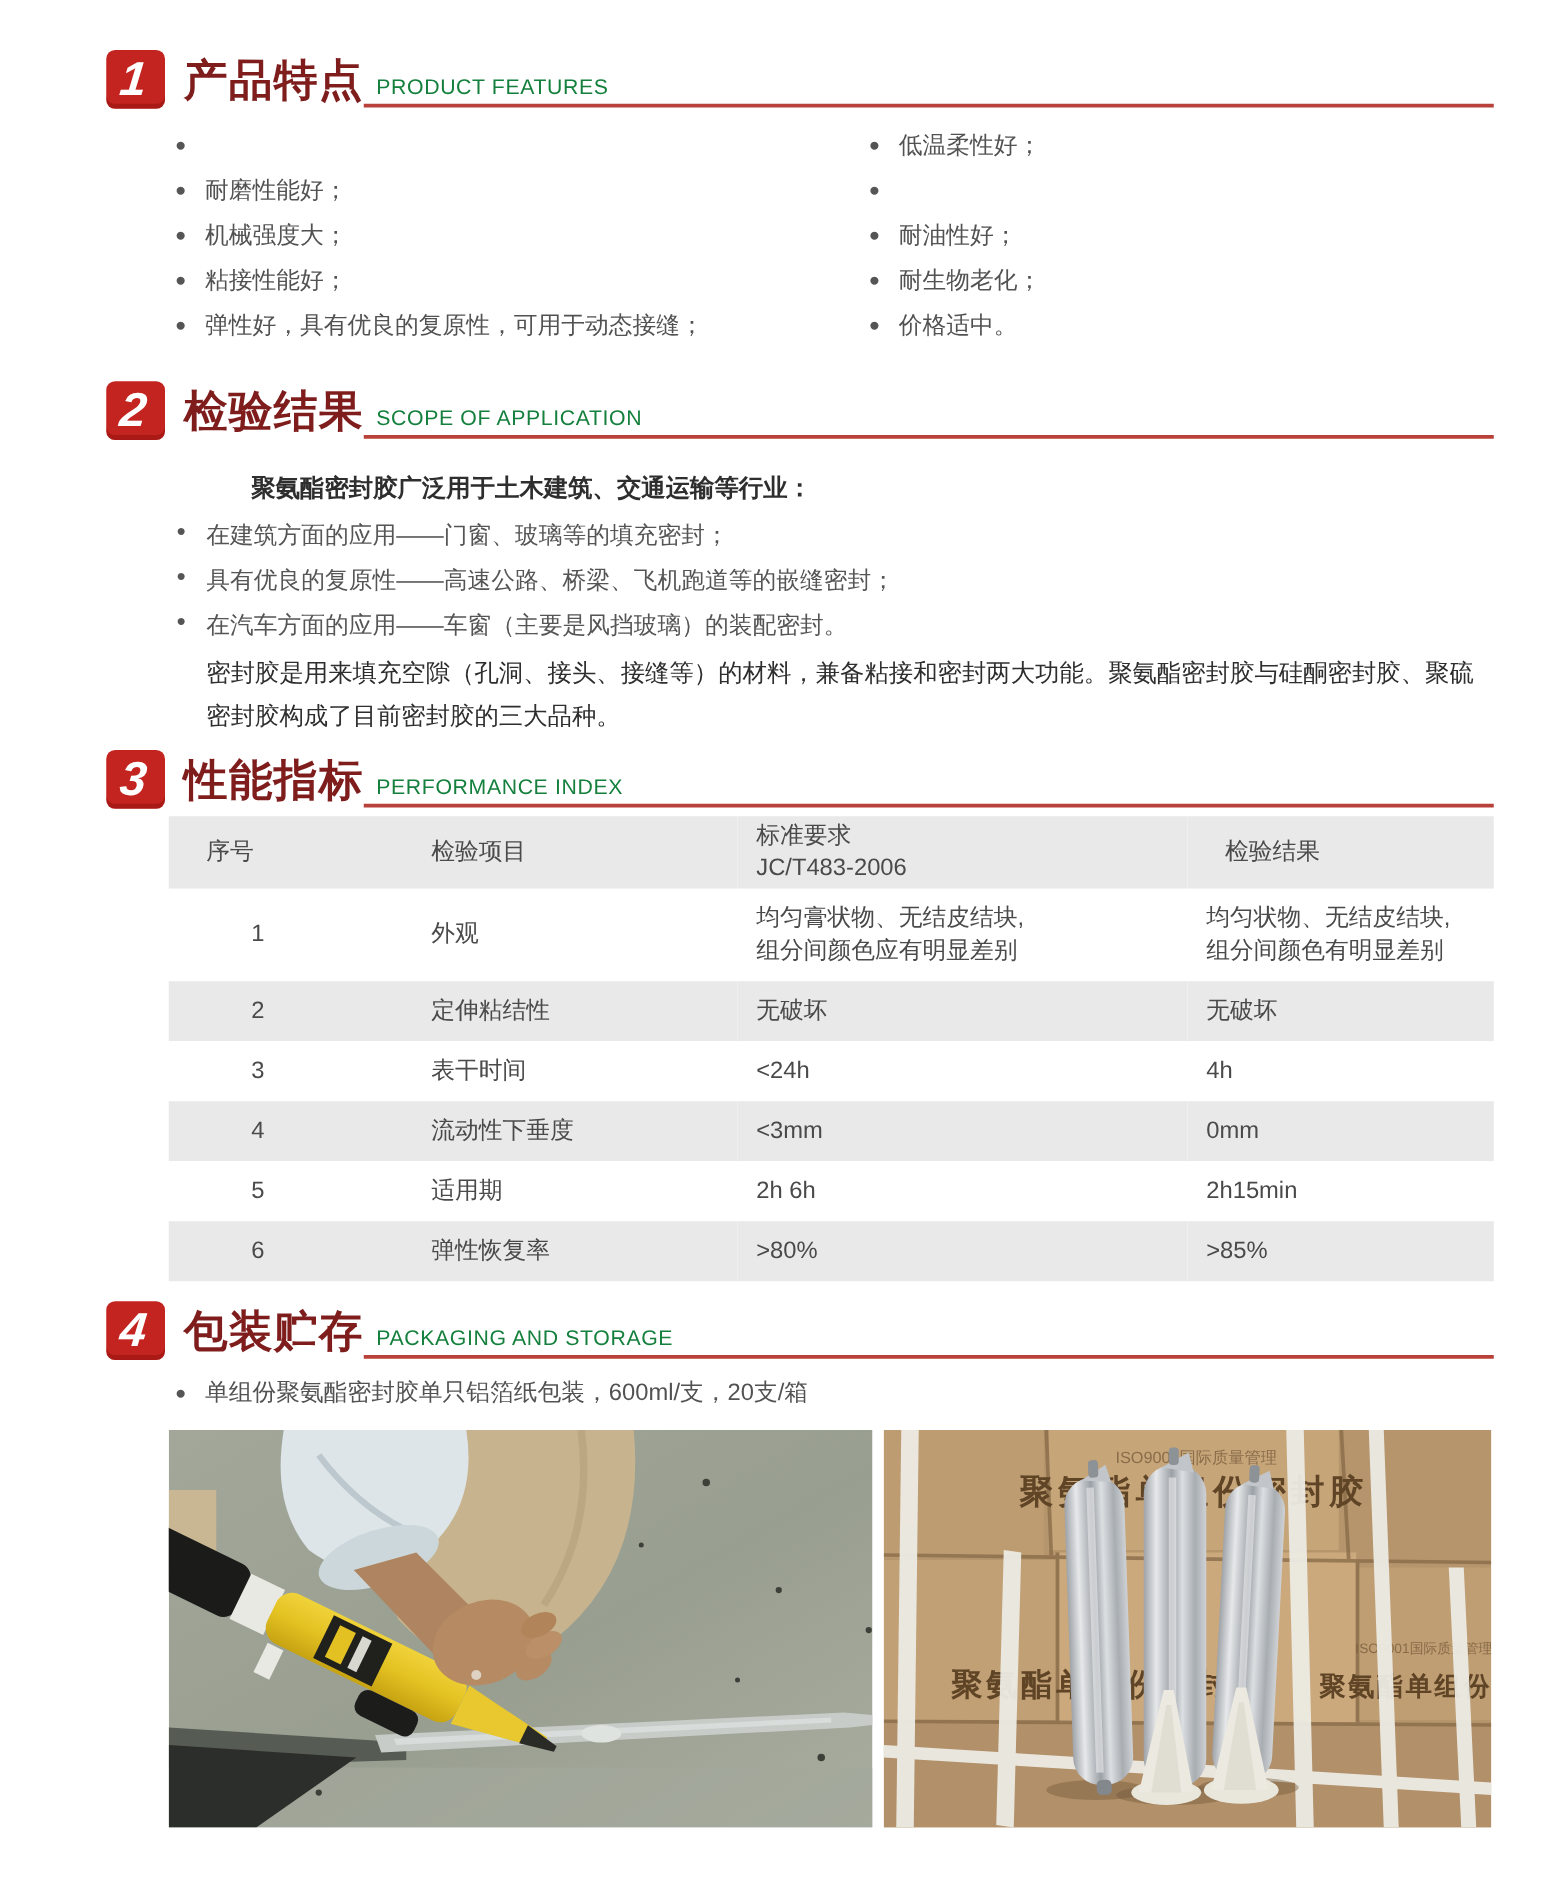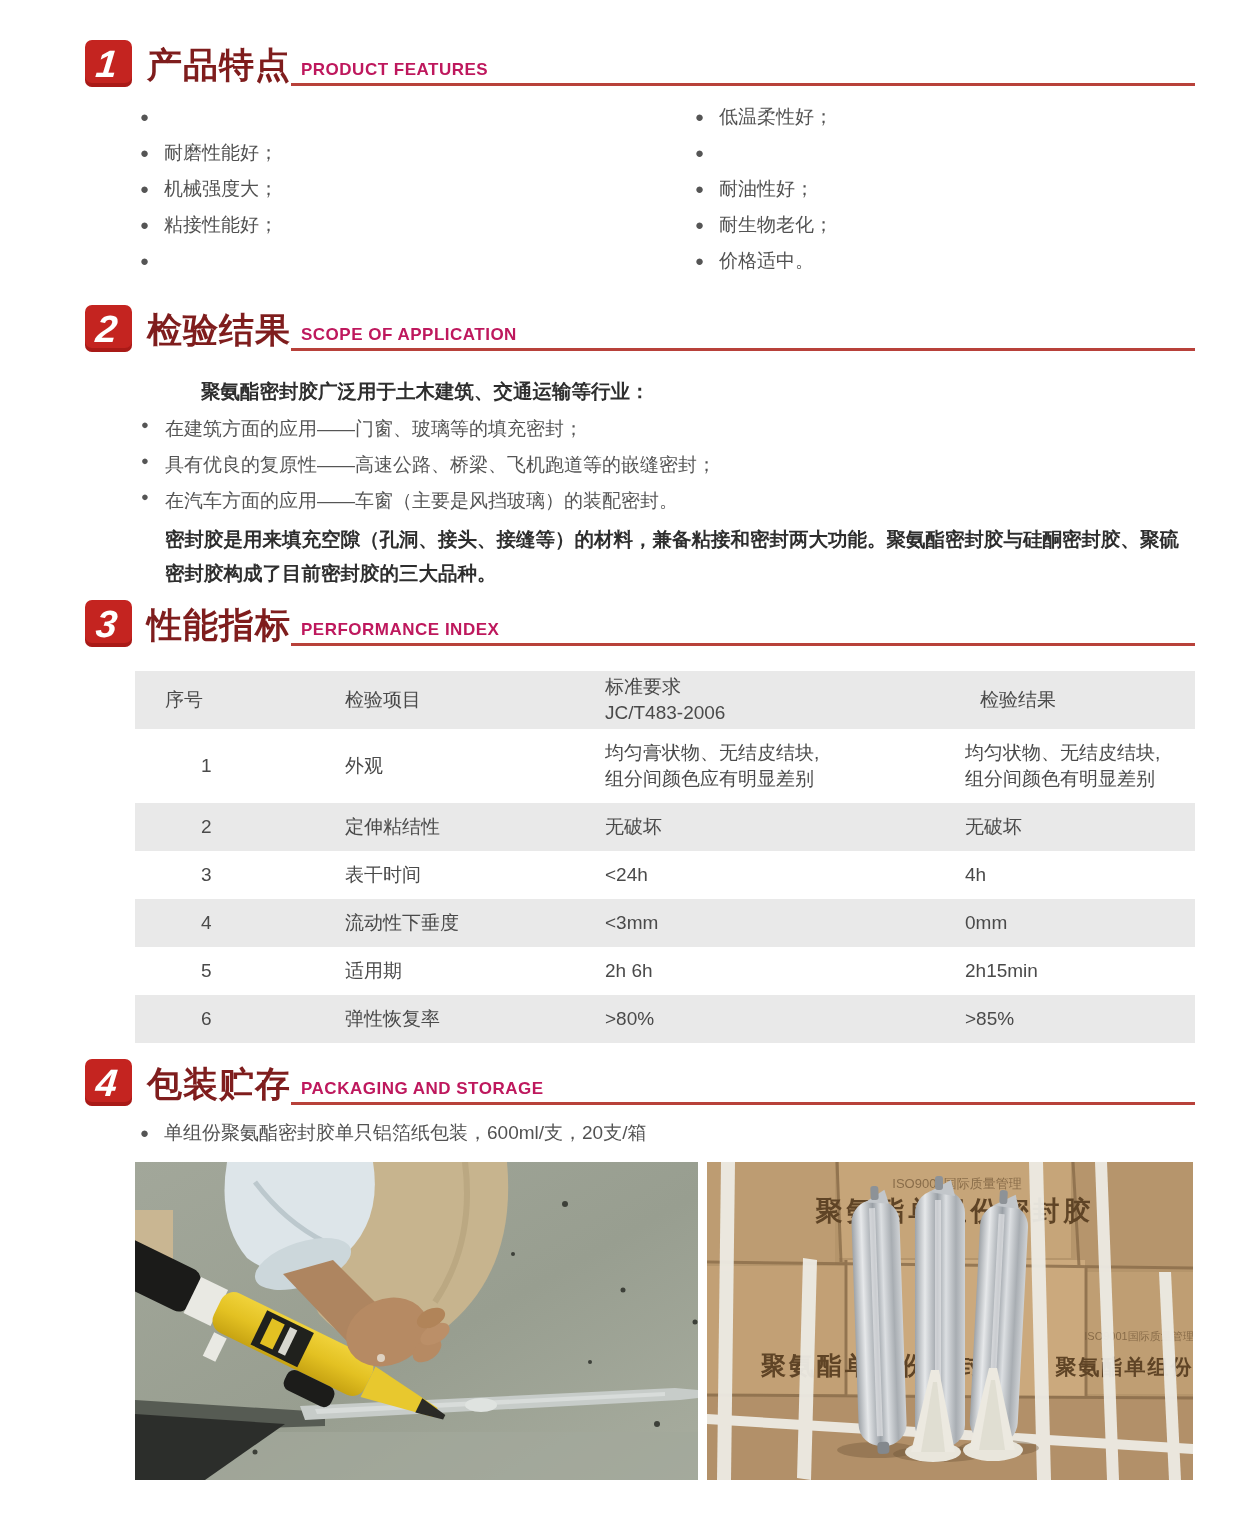--- a/index.html
+++ b/index.html
@@ -25,43 +25,43 @@
   }
   .sec-title {
     color:#7f1d1d; font-weight:900; font-size:35px; line-height:49px;
     margin-left:15px; letter-spacing:1px; white-space:nowrap;
   }
   .sec-sub-wrap {
     flex:1; display:flex; align-items:flex-end;
     border-bottom:3px solid #b8413a; margin-bottom:1px;
   }
   .sec-sub {
-    color:#be185d; font-weight:700; font-size:17px; letter-spacing:.5px;
+    color:#15803d; font-weight:400; font-size:17px; letter-spacing:.5px;
     padding:0 0 3px 10px; white-space:nowrap;
   }
 
   
   .features { margin:12px 0 0 55px; display:grid; grid-template-columns:555px 1fr; }
   .feat-col { display:flex; flex-direction:column; }
   .feat-item { display:flex; line-height:36px; font-size:19px; color:#525252; }
   .dot { width:24px; flex:0 0 24px; color:#555; font-size:15px; }
 
   
   .scope { margin:24px 0 0 80px; }
   .scope-intro { font-weight:700; color:#2e2e2e; font-size:19.5px; line-height:30px;margin-left:36px; }
   .scope-list { margin-top:5px; }
   .scope-item { position:relative; font-size:19px; color:#555; line-height:36px; }
   .scope-item .sdot { position:absolute; left:-24px; top:-4px; font-size:13px; color:#555; }
   .scope-note {
-    margin-top:3px; font-weight:700; color:#2e2e2e; font-size:19.5px;
+    margin-top:3px; font-weight:400; color:#2e2e2e; font-size:19.5px;
     line-height:34px; max-width:1040px;
   }
 
   
-  .perf-table { margin:24px 0 0 50px; width:1060px; border-collapse:collapse; table-layout:fixed; }
+  .perf-table { margin:6px 0 0 50px; width:1060px; border-collapse:collapse; table-layout:fixed; }
   .perf-table col.c1{width:185px;} .perf-table col.c2{width:270px;}
   .perf-table col.c3{width:360px;} .perf-table col.c4{width:245px;}
   .perf-table th, .perf-table td {
     text-align:left; vertical-align:middle; font-weight:400;
     font-size:19px; color:#4a4a4a; white-space:pre-line; line-height:26px;
   }
   .perf-table th { padding-left:30px; }
   .perf-table td { padding-left:15px; }
   .perf-table th:first-child { padding-left:30px; }
   .perf-table td:first-child { padding-left:66px; }
@@ -109,20 +109,21 @@
         <div class="feat-item">
             <span class="dot">●</span>
             <span>机械强度大；</span>
           </div>
         <div class="feat-item">
             <span class="dot">●</span>
             <span>粘接性能好；</span>
           </div>
         <div class="feat-item">
             <span class="dot">●</span>
+            <span>弹性好，具有优良的复原性，可用于动态接缝；</span>
           </div>
       </div>
       <div class="feat-col">
         <div class="feat-item">
             <span class="dot">●</span>
             <span>低温柔性好；</span>
           </div>
         <div class="feat-item">
             <span class="dot">●</span>
           </div>

